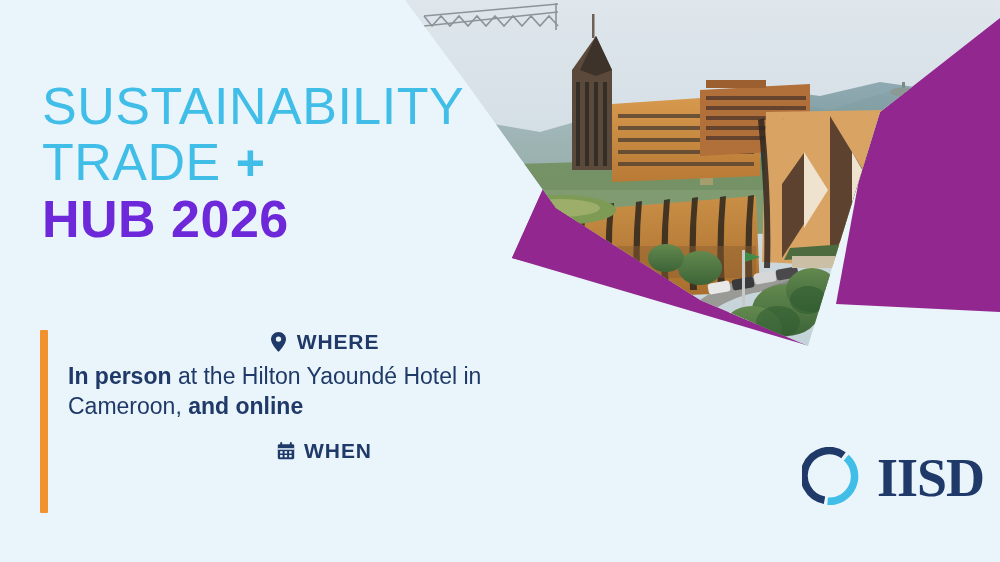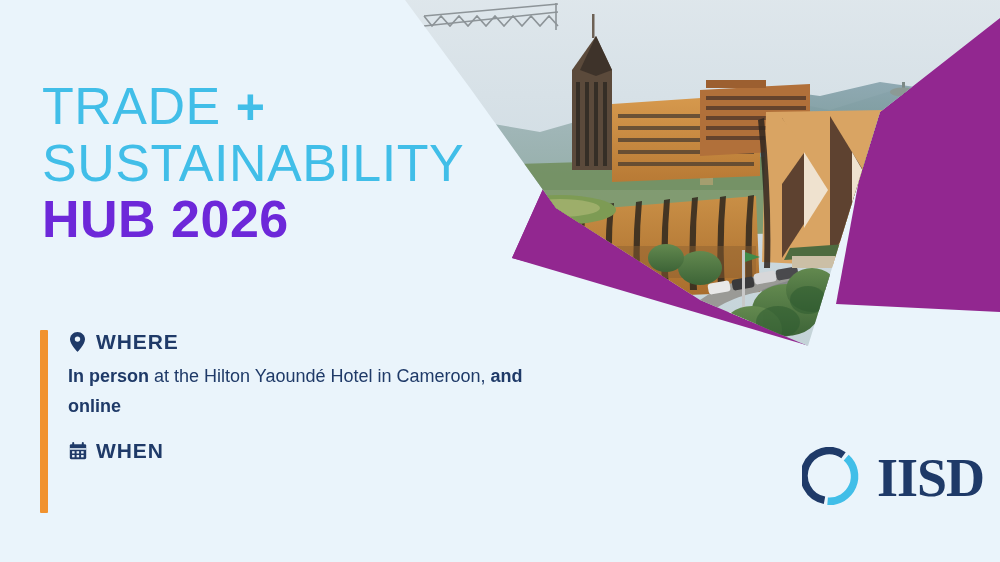--- a/index.html
+++ b/index.html
@@ -79,33 +79,34 @@
 
   .detail-head {
     display: flex;
     align-items: center;
     gap: 9px;
     color: #1f3a68;
     font-size: 21px;
     font-weight: 700;
     letter-spacing: 0.9px;
     margin-bottom: 7px;
+    justify-content: center;
   }
   .detail-head .ico {
     display: inline-flex;
     width: 19px;
     height: 22px;
     align-items: center;
     justify-content: center;
   }
   .detail-head .ico svg { display: block; }
 
   .detail-body {
     color: #1f3a68;
-    font-size: 18px;
+    font-size: 23px;
     line-height: 30px;
     font-weight: 400;
   }
   .detail-body b { font-weight: 700; }
 
   
   .logo {
     position: absolute;
     left: 802px;
     top: 447px;
@@ -311,22 +312,22 @@
           <line x1="424" y1="26" x2="558" y2="12"></line>
           <path d="M424,16 L432,26 L441,16 L450,26 L459,16 L468,26 L477,16 L486,26 L495,16 L504,26 L513,16 L522,26 L531,16 L540,26 L549,16 L558,26"></path>
           <line x1="556" y1="3" x2="556" y2="30"></line>
         </g>
       </g>
 
     </svg>
   </div>
 
   <div class="headline">
+    <span class="line line-sustain">SUSTAINABILITY</span>
     <span class="line line-trade"><span>TRADE</span>&nbsp;<span class="plus">+</span></span>
-    <span class="line line-sustain">SUSTAINABILITY</span>
     <span class="line line-hub">HUB 2026</span>
   </div>
 
   <div class="details">
     <div class="accent-bar"></div>
 
     <div class="detail-group">
       <div class="detail-head">
         <span class="ico">
           <svg width="15" height="20" viewBox="0 0 15 20" xmlns="http://www.w3.org/2000/svg">

